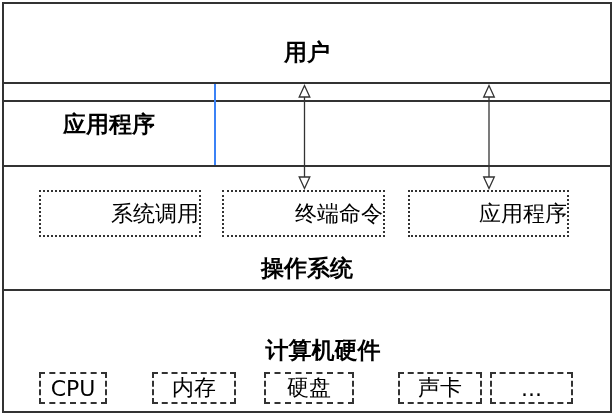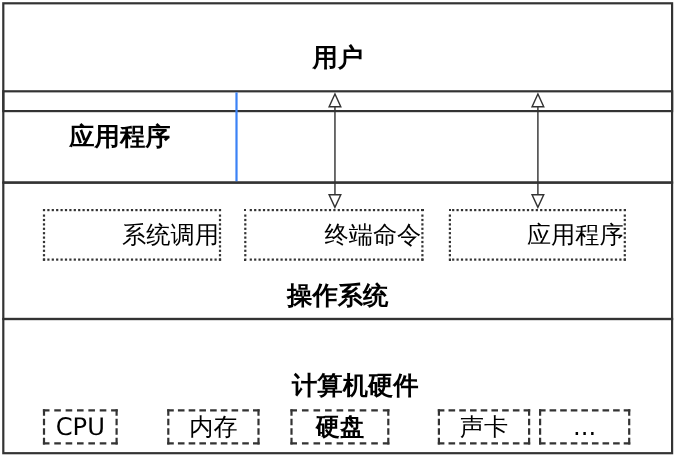--- a/index.html
+++ b/index.html
@@ -68,21 +68,21 @@
   .hw-label-row { position: absolute; left: 2px; top: 337px; width: 610px; height: 26px; margin-left: 16px; }
   .hwc-box {
     position: absolute;
     box-sizing: border-box;
     top: 372px;
     height: 32px;
     border: 2px dashed #333333;
   }
   .hwc-1 { left: 39px;  width: 68px; }
   .hwc-2 { left: 152px; width: 84px; }
-  .hwc-3 { left: 264px; width: 90px; font-weight: bold; }
+  .hwc-3 { left: 264px; width: 90px; }
   .hwc-4 { left: 378px; width: 84px; margin-left: 20px; }
   .hwc-5 { left: 490px; width: 83px; }
   .arrow-overlay {
     position: absolute;
     left: 0; top: 0;
     width: 615px; height: 415px;
     pointer-events: none;
   }
 </style>
 </head>

